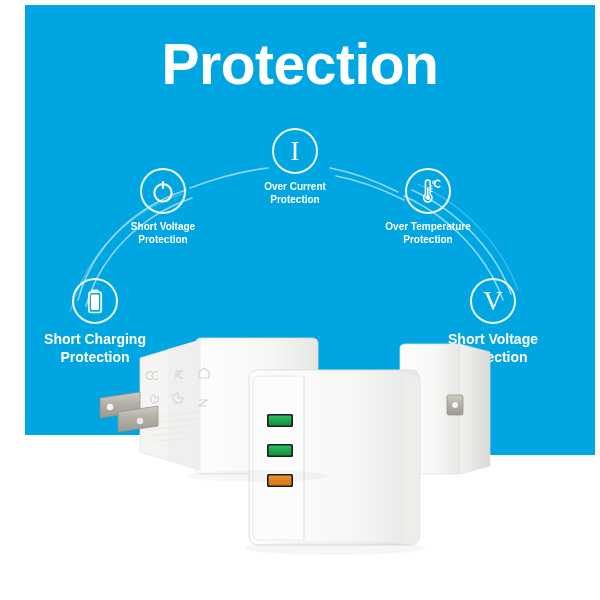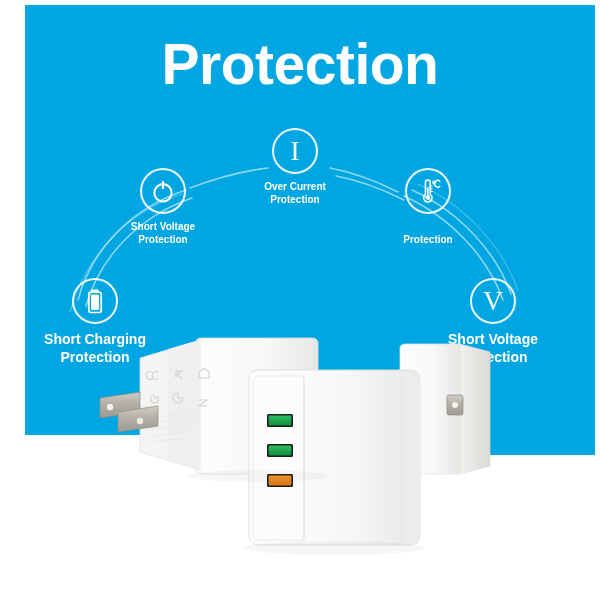--- a/index.html
+++ b/index.html
@@ -177,21 +177,21 @@
         <g stroke="#ffffff" stroke-width="1.1" stroke-linecap="round">
           <line x1="25.6" y1="17.5" x2="27.6" y2="17.5"></line>
           <line x1="25.6" y1="20.5" x2="27.6" y2="20.5"></line>
           <line x1="25.6" y1="23.5" x2="27.6" y2="23.5"></line>
         </g>
         <circle cx="29.6" cy="13.6" r="1.5" fill="none" stroke="#ffffff" stroke-width="1.1"></circle>
         <path d="M 36 12.3 a 3.6 3.6 0 1 0 0 5.6" fill="none" stroke="#ffffff" stroke-width="1.5" stroke-linecap="round"></path>
       </svg>
     </div>
     <div class="flabel">
-      <br>
+      <span>Over Temperature</span><br>
       <span>Protection</span>
     </div>
   </div>
 
   <div class="feature" id="feature-over-charging">
     <div class="ring">
       <svg viewBox="0 0 46 46">
         <rect x="19" y="10.5" width="8" height="2.6" rx="1" fill="#ffffff"></rect>
         <rect x="16.2" y="13.2" width="13.6" height="22.4" rx="2.4" fill="none" stroke="#ffffff" stroke-width="1.9"></rect>
         <rect x="18.6" y="16" width="8.8" height="16.8" rx="1.4" fill="#ffffff"></rect>

